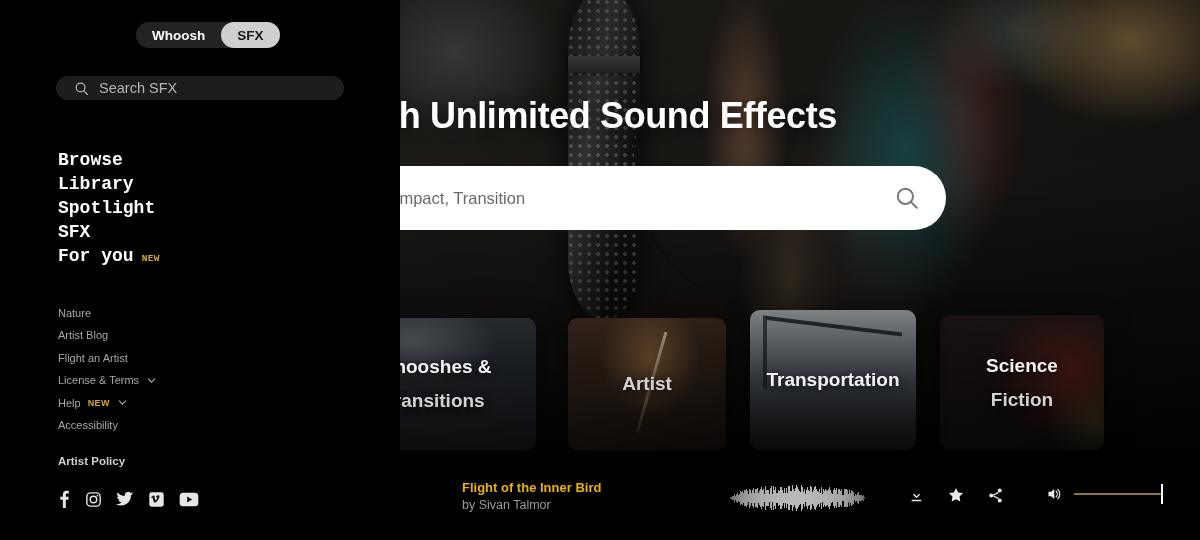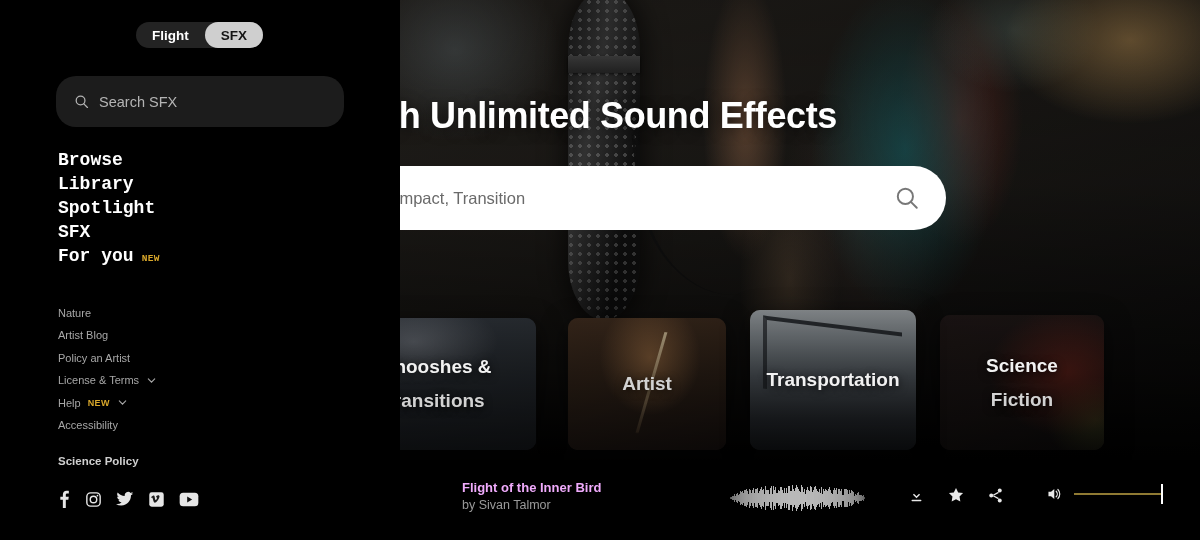--- a/index.html
+++ b/index.html
@@ -125,21 +125,21 @@
       radial-gradient(ellipse 110px 90px at 78% 42%, rgba(140,42,30,.6), transparent 72%),
       radial-gradient(ellipse 70px 60px at 95% 78%, rgba(110,120,50,.35), transparent 72%),
       linear-gradient(165deg, #241b1a 0%, #1b1514 55%, #0e0c0c 100%); }
 
   
   .player {
     position: absolute; left: 0; bottom: 0; width: 1200px; height: 78px;
     background: #000; display: flex; align-items: center;
   }
   .track-meta { position: absolute; left: 462px; top: 479px; }
-  .track-title { color: #f0abfc; font-size: 13px; font-weight: 600; line-height: 17px; }
+  .track-title { color: #eab308; font-size: 13px; font-weight: 600; line-height: 17px; }
   .track-artist { color: #9a9a9a; font-size: 12.5px; line-height: 18px; }
   .waveform { position: absolute; left: 730px; top: 484px; width: 135px; height: 28px; }
   .wf-bar { position: absolute; bottom: 0; width: 1px; background: #b9b9b9; }
   .pl-actions { position: absolute; left: 908px; top: 486px; display: flex; gap: 22px; align-items: center; }
   .pl-actions svg { display: block; }
   .vol { position: absolute; left: 1046px; top: 486px; display: flex; align-items: center; gap: 10px; }
   .vol-track { position: relative; width: 88px; height: 2px; background: #8f7a33; }
   .vol-knob { position: absolute; right: -1px; top: -9px; width: 2px; height: 20px; background: #fff; }
 
   
@@ -152,21 +152,21 @@
     background: #232323; border-radius: 13px; display: flex; align-items: center; padding: 0;
   }
   .seg-item {
     height: 26px; border-radius: 13px; display: flex; align-items: center; justify-content: center;
     font-size: 13.5px; font-weight: 700; padding: 0 16px;
   }
   .seg-item.off { color: #fff; }
   .seg-item.on { background: #cfcfcf; color: #151515; }
 
   .sb-search {
-    position: absolute; left: 56px; top: 76px; width: 288px; height: 51px;
+    position: absolute; left: 56px; top: 76px; width: 288px; height: 24px;
     background: #1c1c1c; border-radius: 20px; display: flex; align-items: center; gap: 10px;
     padding: 0 18px;
   }
   .sb-search-ph { color: #b4b4b4; font-size: 14.5px; }
 
   .nav { position: absolute; left: 58px; top: 148px; }
   .nav-item {
     display: flex; align-items: baseline; gap: 8px;
     color: #fff; font-size: 18px; font-weight: 700; line-height: 24px; white-space: nowrap; font-family: Liberation Mono, monospace;
   }
@@ -408,21 +408,21 @@
       <path d="M16 4.8a8.8 8.8 0 010 12.4" fill="none" stroke="#e8e8e8" stroke-width="1.6" stroke-linecap="round"></path>
     </svg>
     <div class="vol-track">
       <div class="vol-knob"></div>
     </div>
   </div>
 
   <div class="sidebar">
 
     <div class="seg">
-      <div class="seg-item off">Flight</div>
+      <div class="seg-item off">Whoosh</div>
       <div class="seg-item on">SFX</div>
     </div>
 
     <div class="sb-search">
       <svg width="15" height="15" viewBox="0 0 24 24" fill="none" stroke="#b4b4b4" stroke-width="2">
         <circle cx="10.5" cy="10.5" r="7"></circle>
         <line x1="15.8" y1="15.8" x2="21.5" y2="21.5" stroke-linecap="round"></line>
       </svg>
       <div class="sb-search-ph">Search SFX</div>
     </div>
@@ -447,41 +447,41 @@
       </div>
 
     <div class="sub" id="sub">
         <div class="sub-item">
           <span>Nature</span>
         </div>
         <div class="sub-item">
           <span>Artist Blog</span>
         </div>
         <div class="sub-item">
-          <span>Policy an Artist</span>
+          <span>Flight an Artist</span>
         </div>
         <div class="sub-item">
           <span>License &amp; Terms</span>
           <svg class="chev" viewBox="0 0 24 24" fill="none" stroke="#a7a7a7" stroke-width="2.4" stroke-linecap="round">
             <polyline points="5,8.5 12,15.5 19,8.5"></polyline>
           </svg>
         </div>
         <div class="sub-item">
           <span>Help</span>
           <span class="badge-new">NEW</span>
           <svg class="chev" viewBox="0 0 24 24" fill="none" stroke="#a7a7a7" stroke-width="2.4" stroke-linecap="round">
             <polyline points="5,8.5 12,15.5 19,8.5"></polyline>
           </svg>
         </div>
         <div class="sub-item">
           <span>Accessibility</span>
         </div>
       </div>
 
-    <div class="privacy">Science Policy</div>
+    <div class="privacy">Artist Policy</div>
 
     <div class="social">
       <svg width="13" height="18" viewBox="0 0 12 22" fill="#e6e6e6">
         <path d="M7.6 22V12h3.1l.5-3.6H7.6V6.1c0-1 .3-1.7 1.8-1.7h1.9V1.2C10.9 1.1 9.8 1 8.5 1 5.8 1 4 2.6 4 5.7v2.7H.9V12H4v10z"></path>
       </svg>
       <svg width="17" height="17" viewBox="0 0 24 24" fill="none" stroke="#e6e6e6" stroke-width="2">
         <rect x="2.6" y="2.6" width="18.8" height="18.8" rx="5.2"></rect>
         <circle cx="12" cy="12" r="4.6"></circle>
         <circle cx="17.6" cy="6.5" r="1.2" fill="#e6e6e6" stroke="none"></circle>
       </svg>

